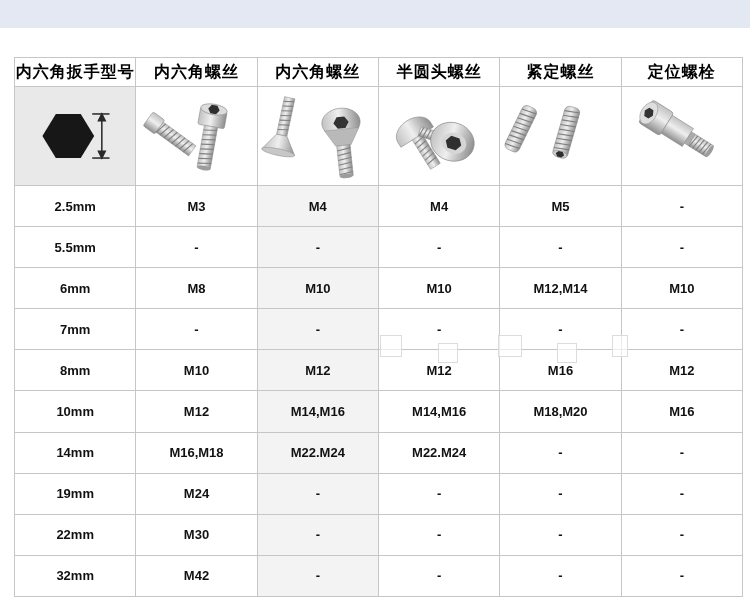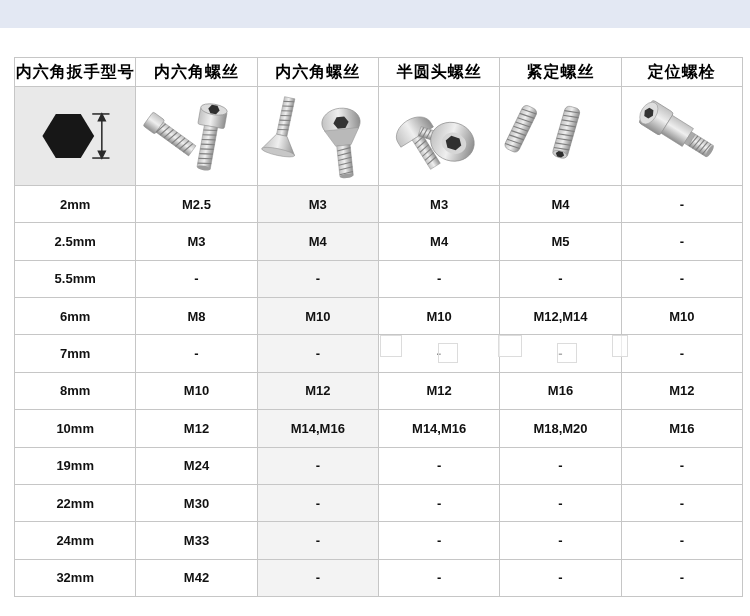--- a/index.html
+++ b/index.html
@@ -226,28 +226,20 @@
                 <line x1="76" y1="-7" x2="74" y2="7"></line>
               </g>
               <ellipse cx="79" cy="0" rx="2.2" ry="7" fill="#9c9c9c"></ellipse>
             </g>
           </svg>
         </td>
       </tr>
     </thead>
     <tbody class="rows">
         <tr>
-          <td>2mm</td>
-          <td>M2.5</td>
-          <td class="col-flat">M3</td>
-          <td>M3</td>
-          <td>M4</td>
-          <td>-</td>
-        </tr>
-        <tr>
           <td>2.5mm</td>
           <td>M3</td>
           <td class="col-flat">M4</td>
           <td>M4</td>
           <td>M5</td>
           <td>-</td>
         </tr>
         <tr>
           <td>5.5mm</td>
           <td>-</td>
@@ -282,38 +274,38 @@
         </tr>
         <tr>
           <td>10mm</td>
           <td>M12</td>
           <td class="col-flat">M14,M16</td>
           <td>M14,M16</td>
           <td>M18,M20</td>
           <td>M16</td>
         </tr>
         <tr>
+          <td>14mm</td>
+          <td>M16,M18</td>
+          <td class="col-flat">M22.M24</td>
+          <td>M22.M24</td>
+          <td>-</td>
+          <td>-</td>
+        </tr>
+        <tr>
           <td>19mm</td>
           <td>M24</td>
           <td class="col-flat">-</td>
           <td>-</td>
           <td>-</td>
           <td>-</td>
         </tr>
         <tr>
           <td>22mm</td>
           <td>M30</td>
-          <td class="col-flat">-</td>
-          <td>-</td>
-          <td>-</td>
-          <td>-</td>
-        </tr>
-        <tr>
-          <td>24mm</td>
-          <td>M33</td>
           <td class="col-flat">-</td>
           <td>-</td>
           <td>-</td>
           <td>-</td>
         </tr>
         <tr>
           <td>32mm</td>
           <td>M42</td>
           <td class="col-flat">-</td>
           <td>-</td>

